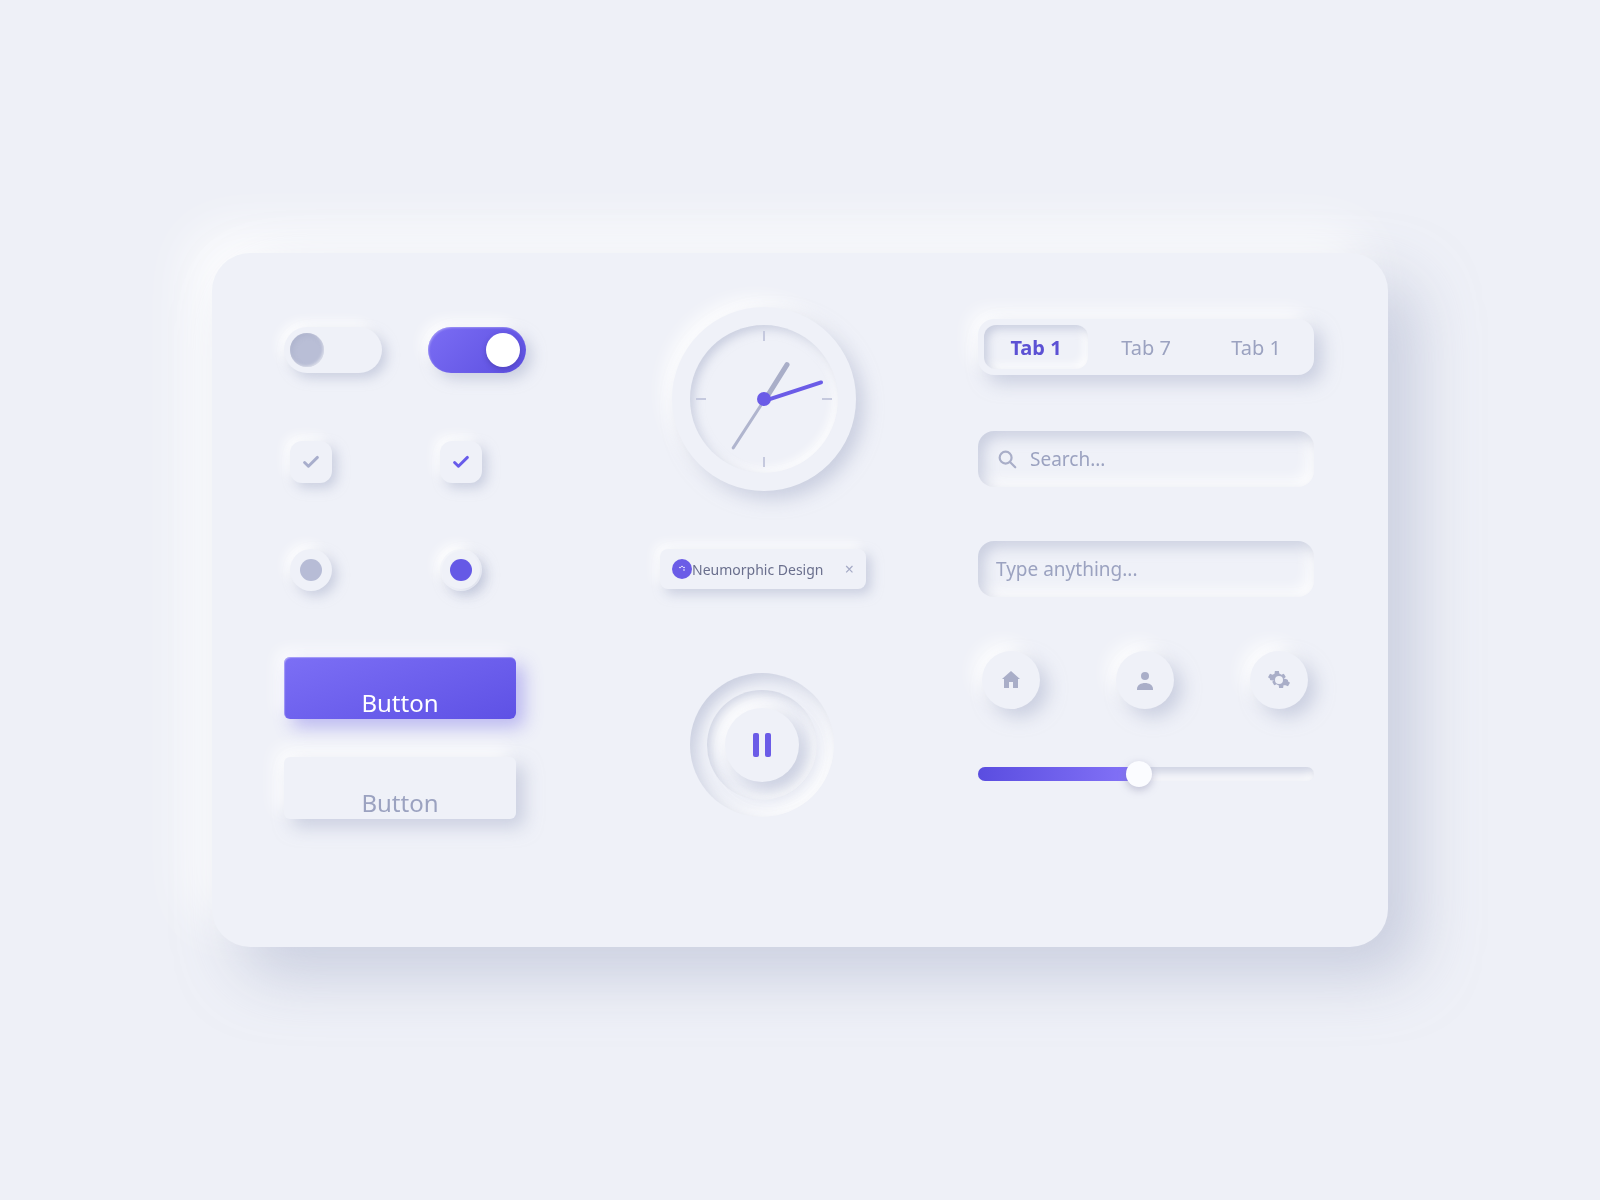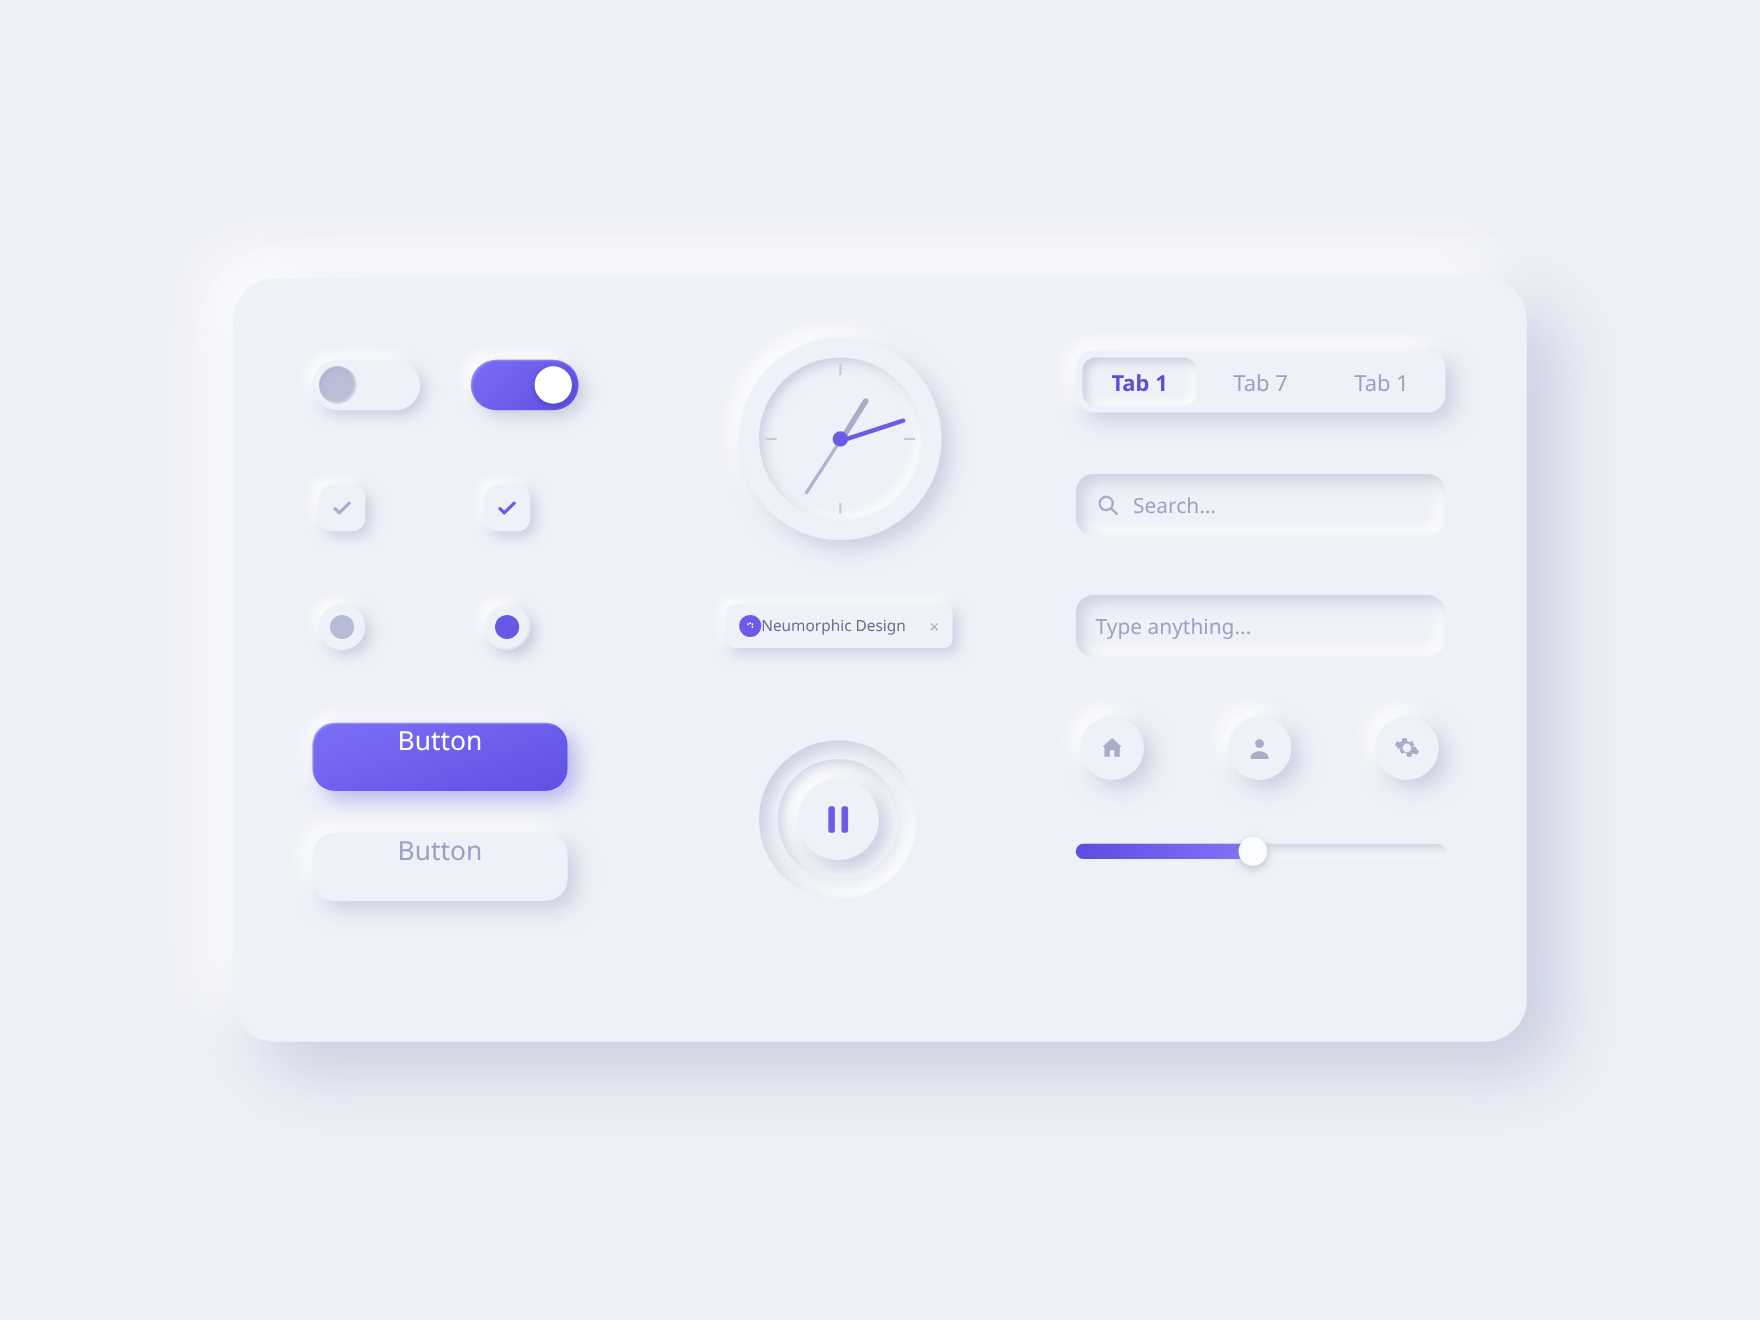--- a/index.html
+++ b/index.html
@@ -40,21 +40,21 @@
   .check.off svg path{stroke:#a8aecc;}
   .check.on svg path{stroke:#675bea;}
 
   
   .radio{width:22px;height:22px;border-radius:50%;}
   .radio.off{background:#b7bcd6;}
   .radio.on{background:#6559e6;box-shadow:0 0 0 8px var(--panel), 6px 6px 14px var(--shadow-dark), -6px -6px 14px var(--shadow-light);}
   .radio-wrap{width:42px;height:42px;border-radius:50%;background:var(--panel);display:flex;align-items:center;justify-content:center;}
 
   
-  .btn{width:232px;height:62px;border-radius:20px;display:flex;align-items:flex-start;justify-content:center;font-size:24px;}
+  .btn{width:232px;height:62px;border-radius:6px;display:flex;align-items:flex-end;justify-content:center;font-size:24px;}
   .btn.primary{background:linear-gradient(160deg,#7c6ff5 0%,#5e51e5 100%);color:#fff;box-shadow: 8px 8px 18px rgba(120,110,230,.45), -6px -6px 16px var(--shadow-light), inset 1px 1px 1px rgba(255,255,255,.35);}
   .btn.secondary{background:var(--panel);color:var(--muted2);}
 
   
   .clock-outer{width:184px;height:184px;border-radius:50%;background:var(--panel);display:flex;align-items:center;justify-content:center;}
   .clock-inner{width:148px;height:148px;border-radius:50%;background:var(--panel);position:relative;}
   .tick{position:absolute;background:#c5c9de;}
   .hand{position:absolute;left:50%;top:50%;transform-origin:left center;border-radius:4px;}
   .hand.hour{width:46px;height:5px;background:#a9aec8;transform:rotate(-58deg);}
   .hand.min{width:62px;height:4px;background:#6b5ce7;transform:rotate(-18deg);}

